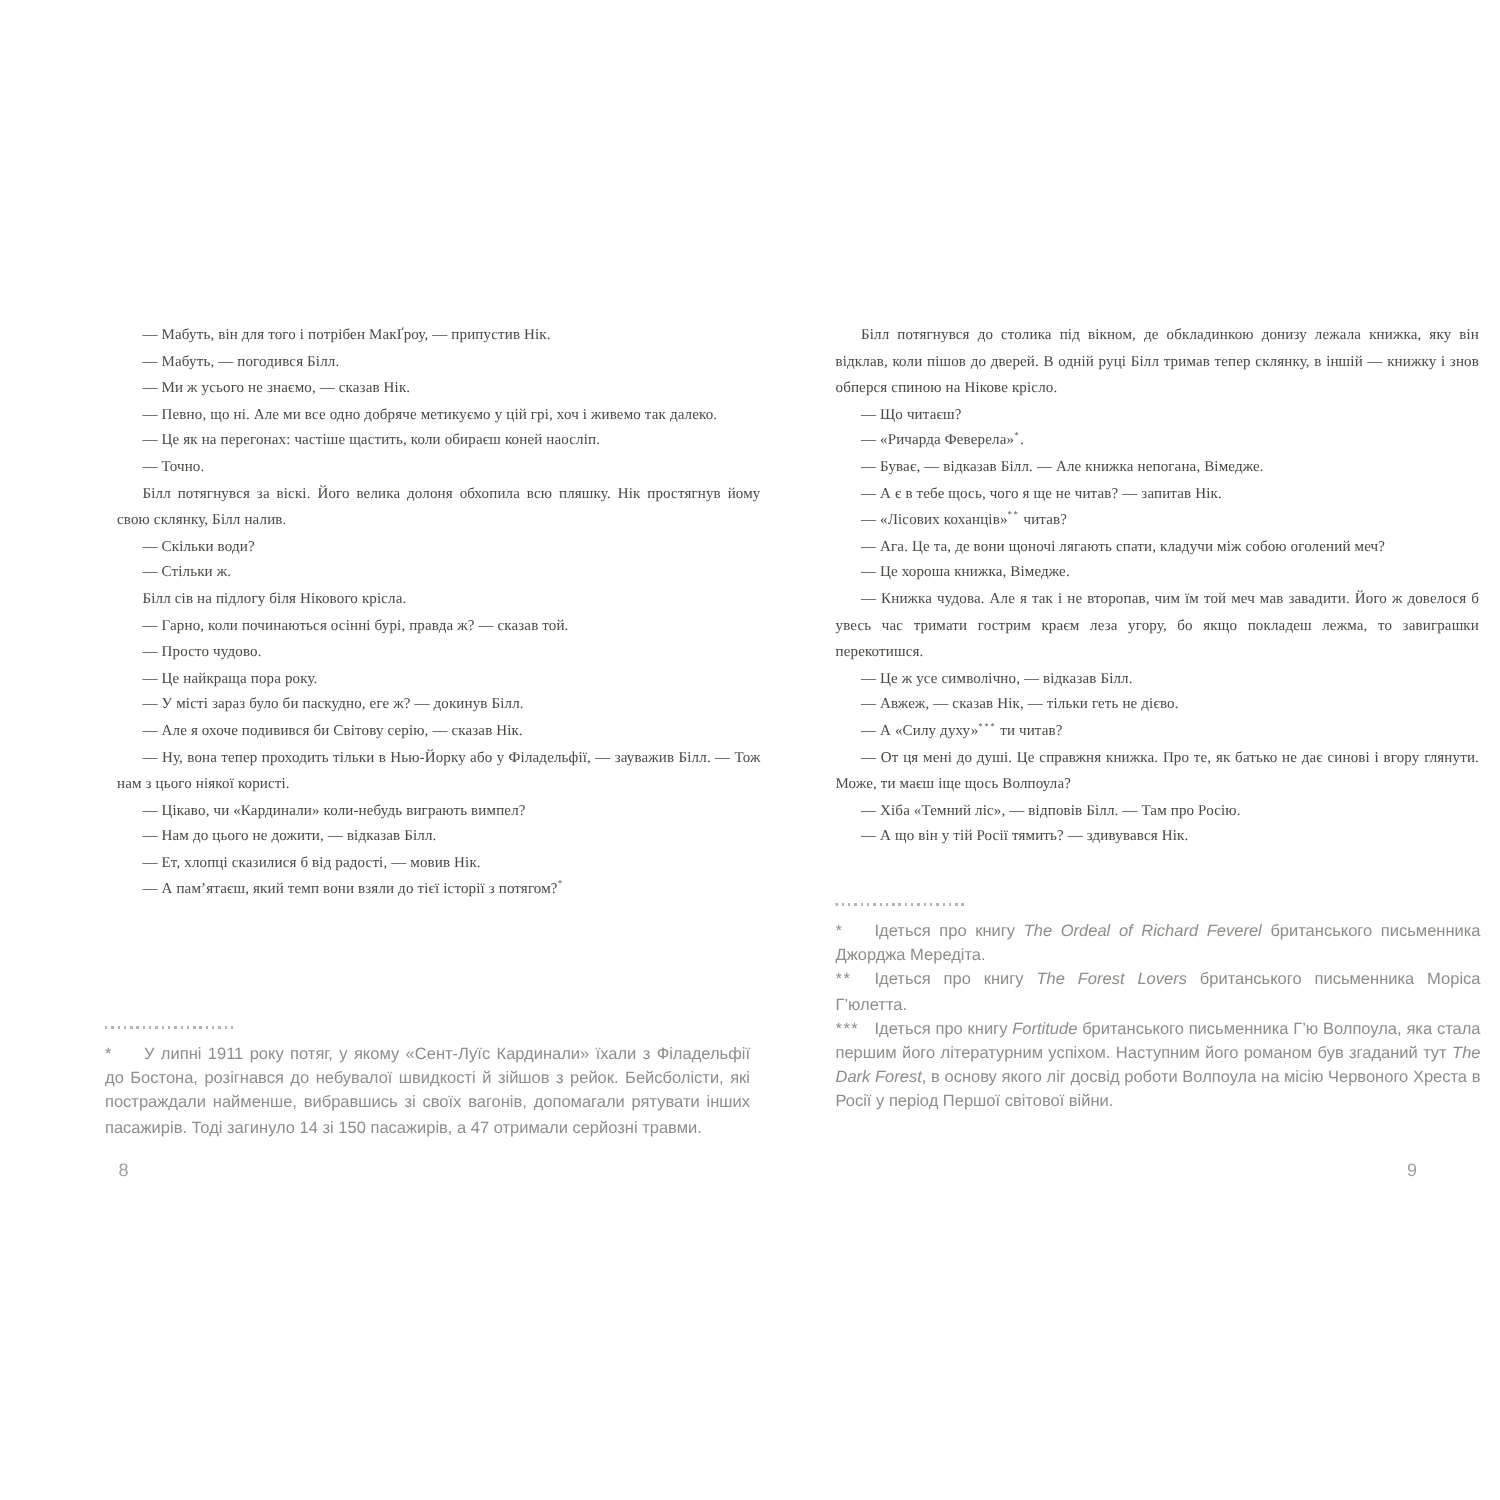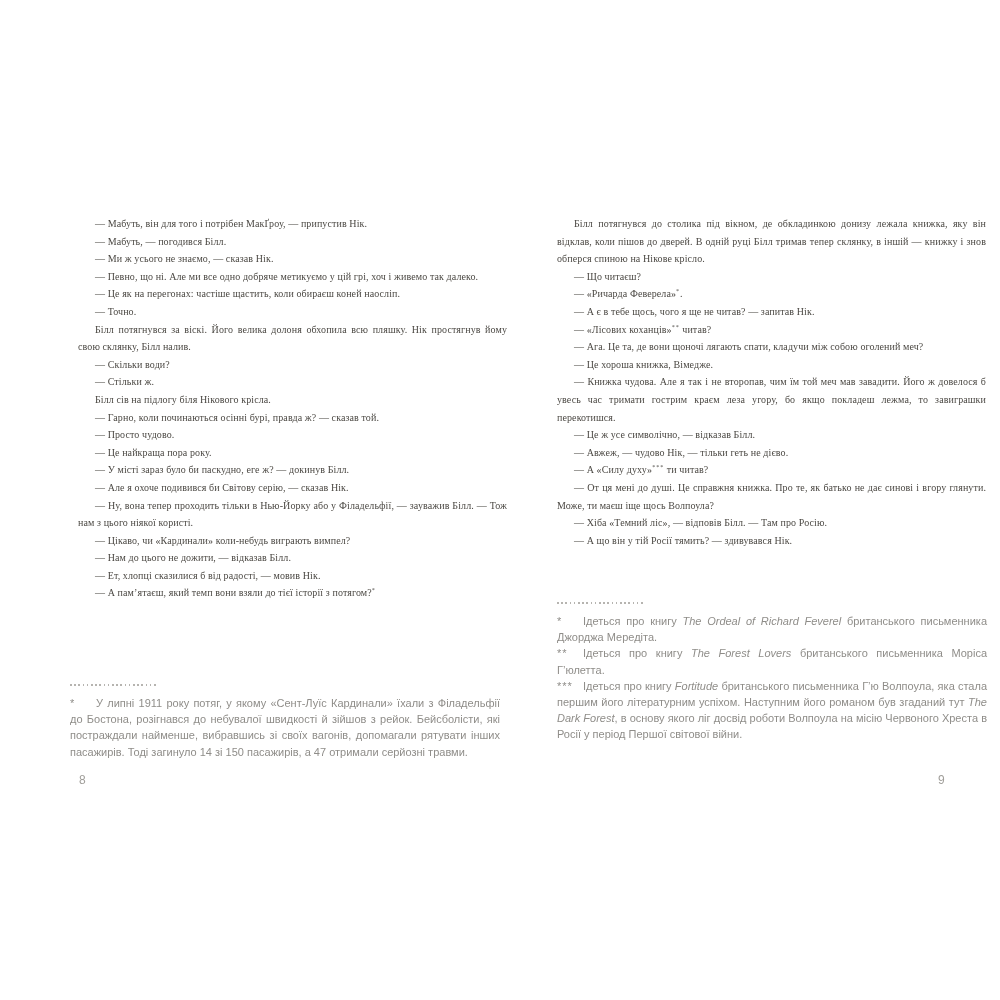--- a/index.html
+++ b/index.html
@@ -100,27 +100,28 @@
       <p><span>— Цікаво, чи «Кардинали» коли-небудь виграють вимпел?</span></p>
       <p><span>— Нам до цього не дожити, — відказав Білл.</span></p>
       <p><span>— Ет, хлопці сказилися б від радості, — мовив Нік.</span></p>
       <p><span>— А пам’ятаєш, який темп вони взяли до тієї історії з потягом?</span><sup>*</sup></p>
     </section>
 
   <section class="page-body" id="right-body">
       <p><span>Білл потягнувся до столика під вікном, де обкладинкою донизу лежала книжка, яку він відклав, коли пішов до дверей. В одній руці Білл тримав тепер склянку, в іншій — книжку і знов обперся спиною на Нікове крісло.</span></p>
       <p><span>— Що читаєш?</span></p>
       <p><span>— «Ричарда Феверела»</span><sup>*</sup><span>.</span></p>
+      <p><span>— Буває, — відказав Білл. — Але книжка непогана, Вімедже.</span></p>
       <p><span>— А є в тебе щось, чого я ще не читав? — запитав Нік.</span></p>
       <p><span>— «Лісових коханців»</span><sup>**</sup><span> читав?</span></p>
       <p><span>— Ага. Це та, де вони щоночі лягають спати, кладучи між собою оголений меч?</span></p>
       <p><span>— Це хороша книжка, Вімедже.</span></p>
       <p><span>— Книжка чудова. Але я так і не второпав, чим їм той меч мав завадити. Його ж довелося б увесь час тримати гострим краєм леза угору, бо якщо покладеш лежма, то завиграшки перекотишся.</span></p>
       <p><span>— Це ж усе символічно, — відказав Білл.</span></p>
-      <p><span>— Авжеж, — чудово Нік, — тільки геть не дієво.</span></p>
+      <p><span>— Авжеж, — сказав Нік, — тільки геть не дієво.</span></p>
       <p><span>— А «Силу духу»</span><sup>***</sup><span> ти читав?</span></p>
       <p><span>— От ця мені до душі. Це справжня книжка. Про те, як батько не дає синові і вгору глянути. Може, ти маєш іще щось Волпоула?</span></p>
       <p><span>— Хіба «Темний ліс», — відповів Білл. — Там про Росію.</span></p>
       <p><span>— А що він у тій Росії тямить? — здивувався Нік.</span></p>
     </section>
 
   <div class="footnotes" id="left-fn">
     <div class="fn-sep"></div>
   <div class="footnote"><span class="fn-marker">*</span><span><span>У липні 1911 року потяг, у якому «Сент-Луїс Кардинали» їхали з Філадельфії до Бостона, розігнався до небувалої швидкості й зійшов з рейок. Бейсболісти, які постраждали найменше, вибравшись зі своїх вагонів, допомагали рятувати інших пасажирів. Тоді загинуло 14 зі 150 пасажирів, а 47 отримали серйозні травми.</span></span></div>
     </div>

